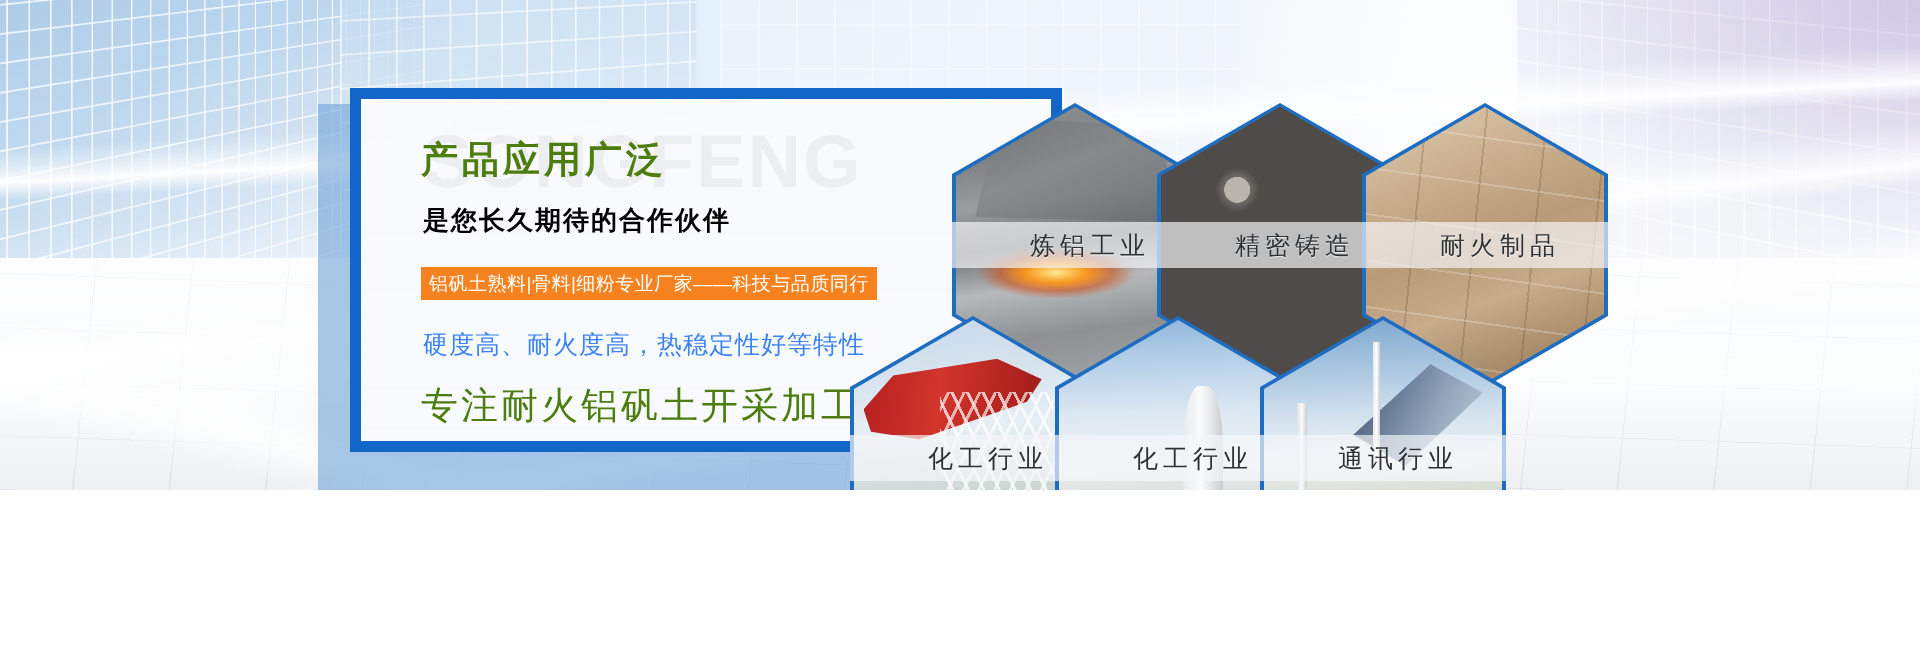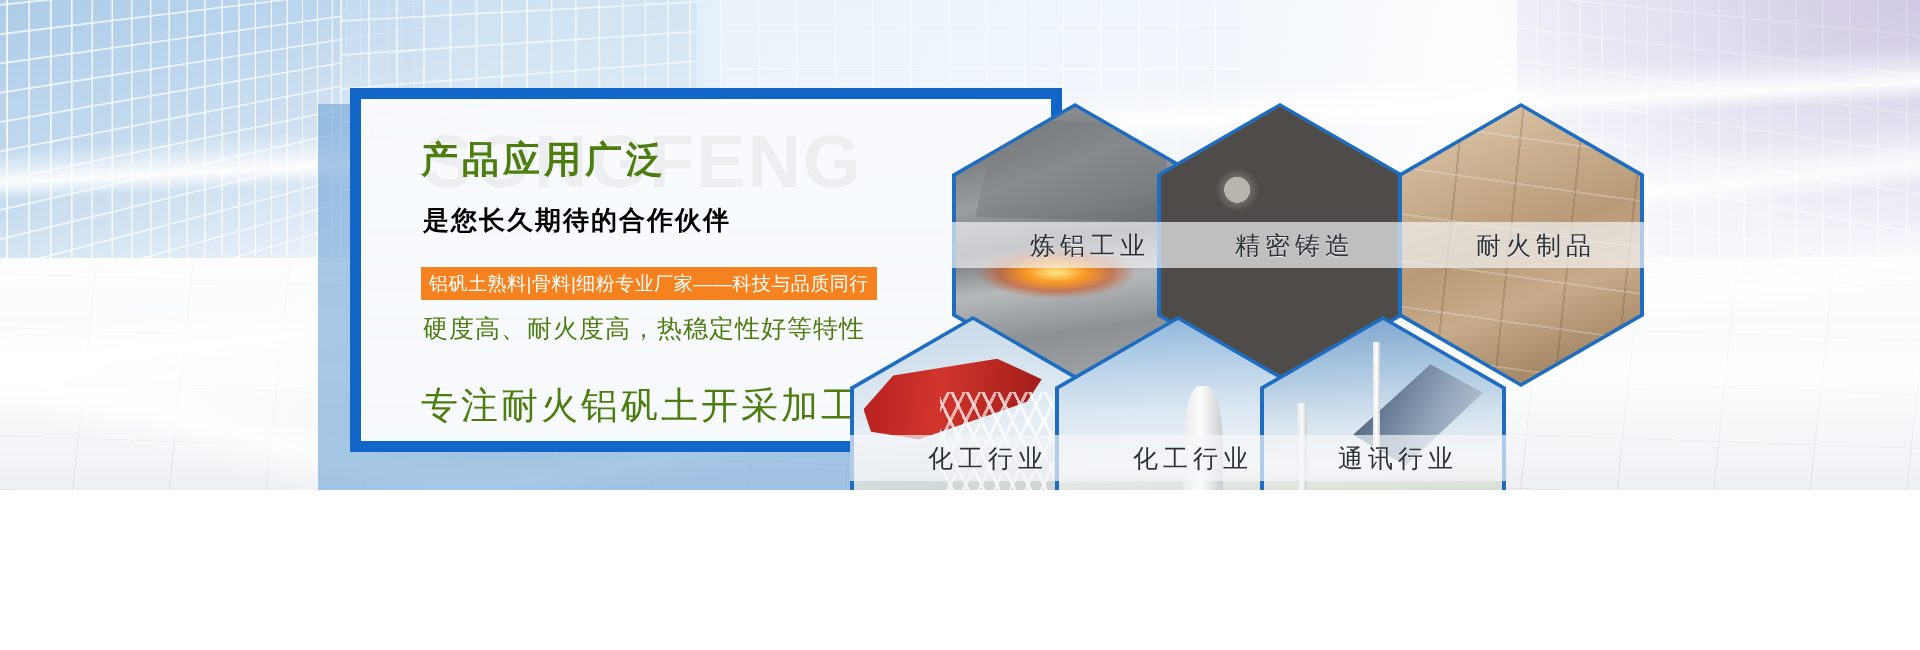--- a/index.html
+++ b/index.html
@@ -139,22 +139,22 @@
     height: 33px; padding: 0 8px;
     background: #f5821f;
     display: flex; align-items: center; text-align: right;
   }
   .tagbar span {
     font-size: 19px; color: #ffffff; letter-spacing: .5px;
     white-space: nowrap;
     font-family: "Liberation Sans", sans-serif;
   }
   .feature {
-    position: absolute; left: 62px; top: 213px;
-    font-size: 25px; color: #4d7c0f; letter-spacing: 1px;
+    position: absolute; left: 62px; top: 229px;
+    font-size: 25px; color: #3b82f6; letter-spacing: 1px;
     white-space: nowrap;
   }
   .focus {
     position: absolute; left: 60px; top: 282px;
     font-size: 37px; color: #4d7c0f; letter-spacing: 3px;
     white-space: nowrap;
   }
 
   
   .hexwrap { position: absolute; left: 0; top: 0; width: 1920px; height: 650px; }
@@ -309,21 +309,21 @@
     </div>
 
     <div class="hex" style="left:1157px; top:103px;">
       <div class="hex-border"></div>
       <div class="hex-img img-casting"></div>
       <div class="hex-label">
         <span>精密铸造</span>
       </div>
     </div>
 
-    <div class="hex" style="left:1362px; top:103px;margin-left:36px;">
+    <div class="hex" style="left:1362px; top:103px;">
       <div class="hex-border"></div>
       <div class="hex-img img-refractory"></div>
       <div class="hex-label">
         <span>耐火制品</span>
       </div>
     </div>
 
     <div class="hex" style="left:850px; top:316px;">
       <div class="hex-border"></div>
       <div class="hex-img img-petroleum"></div>

